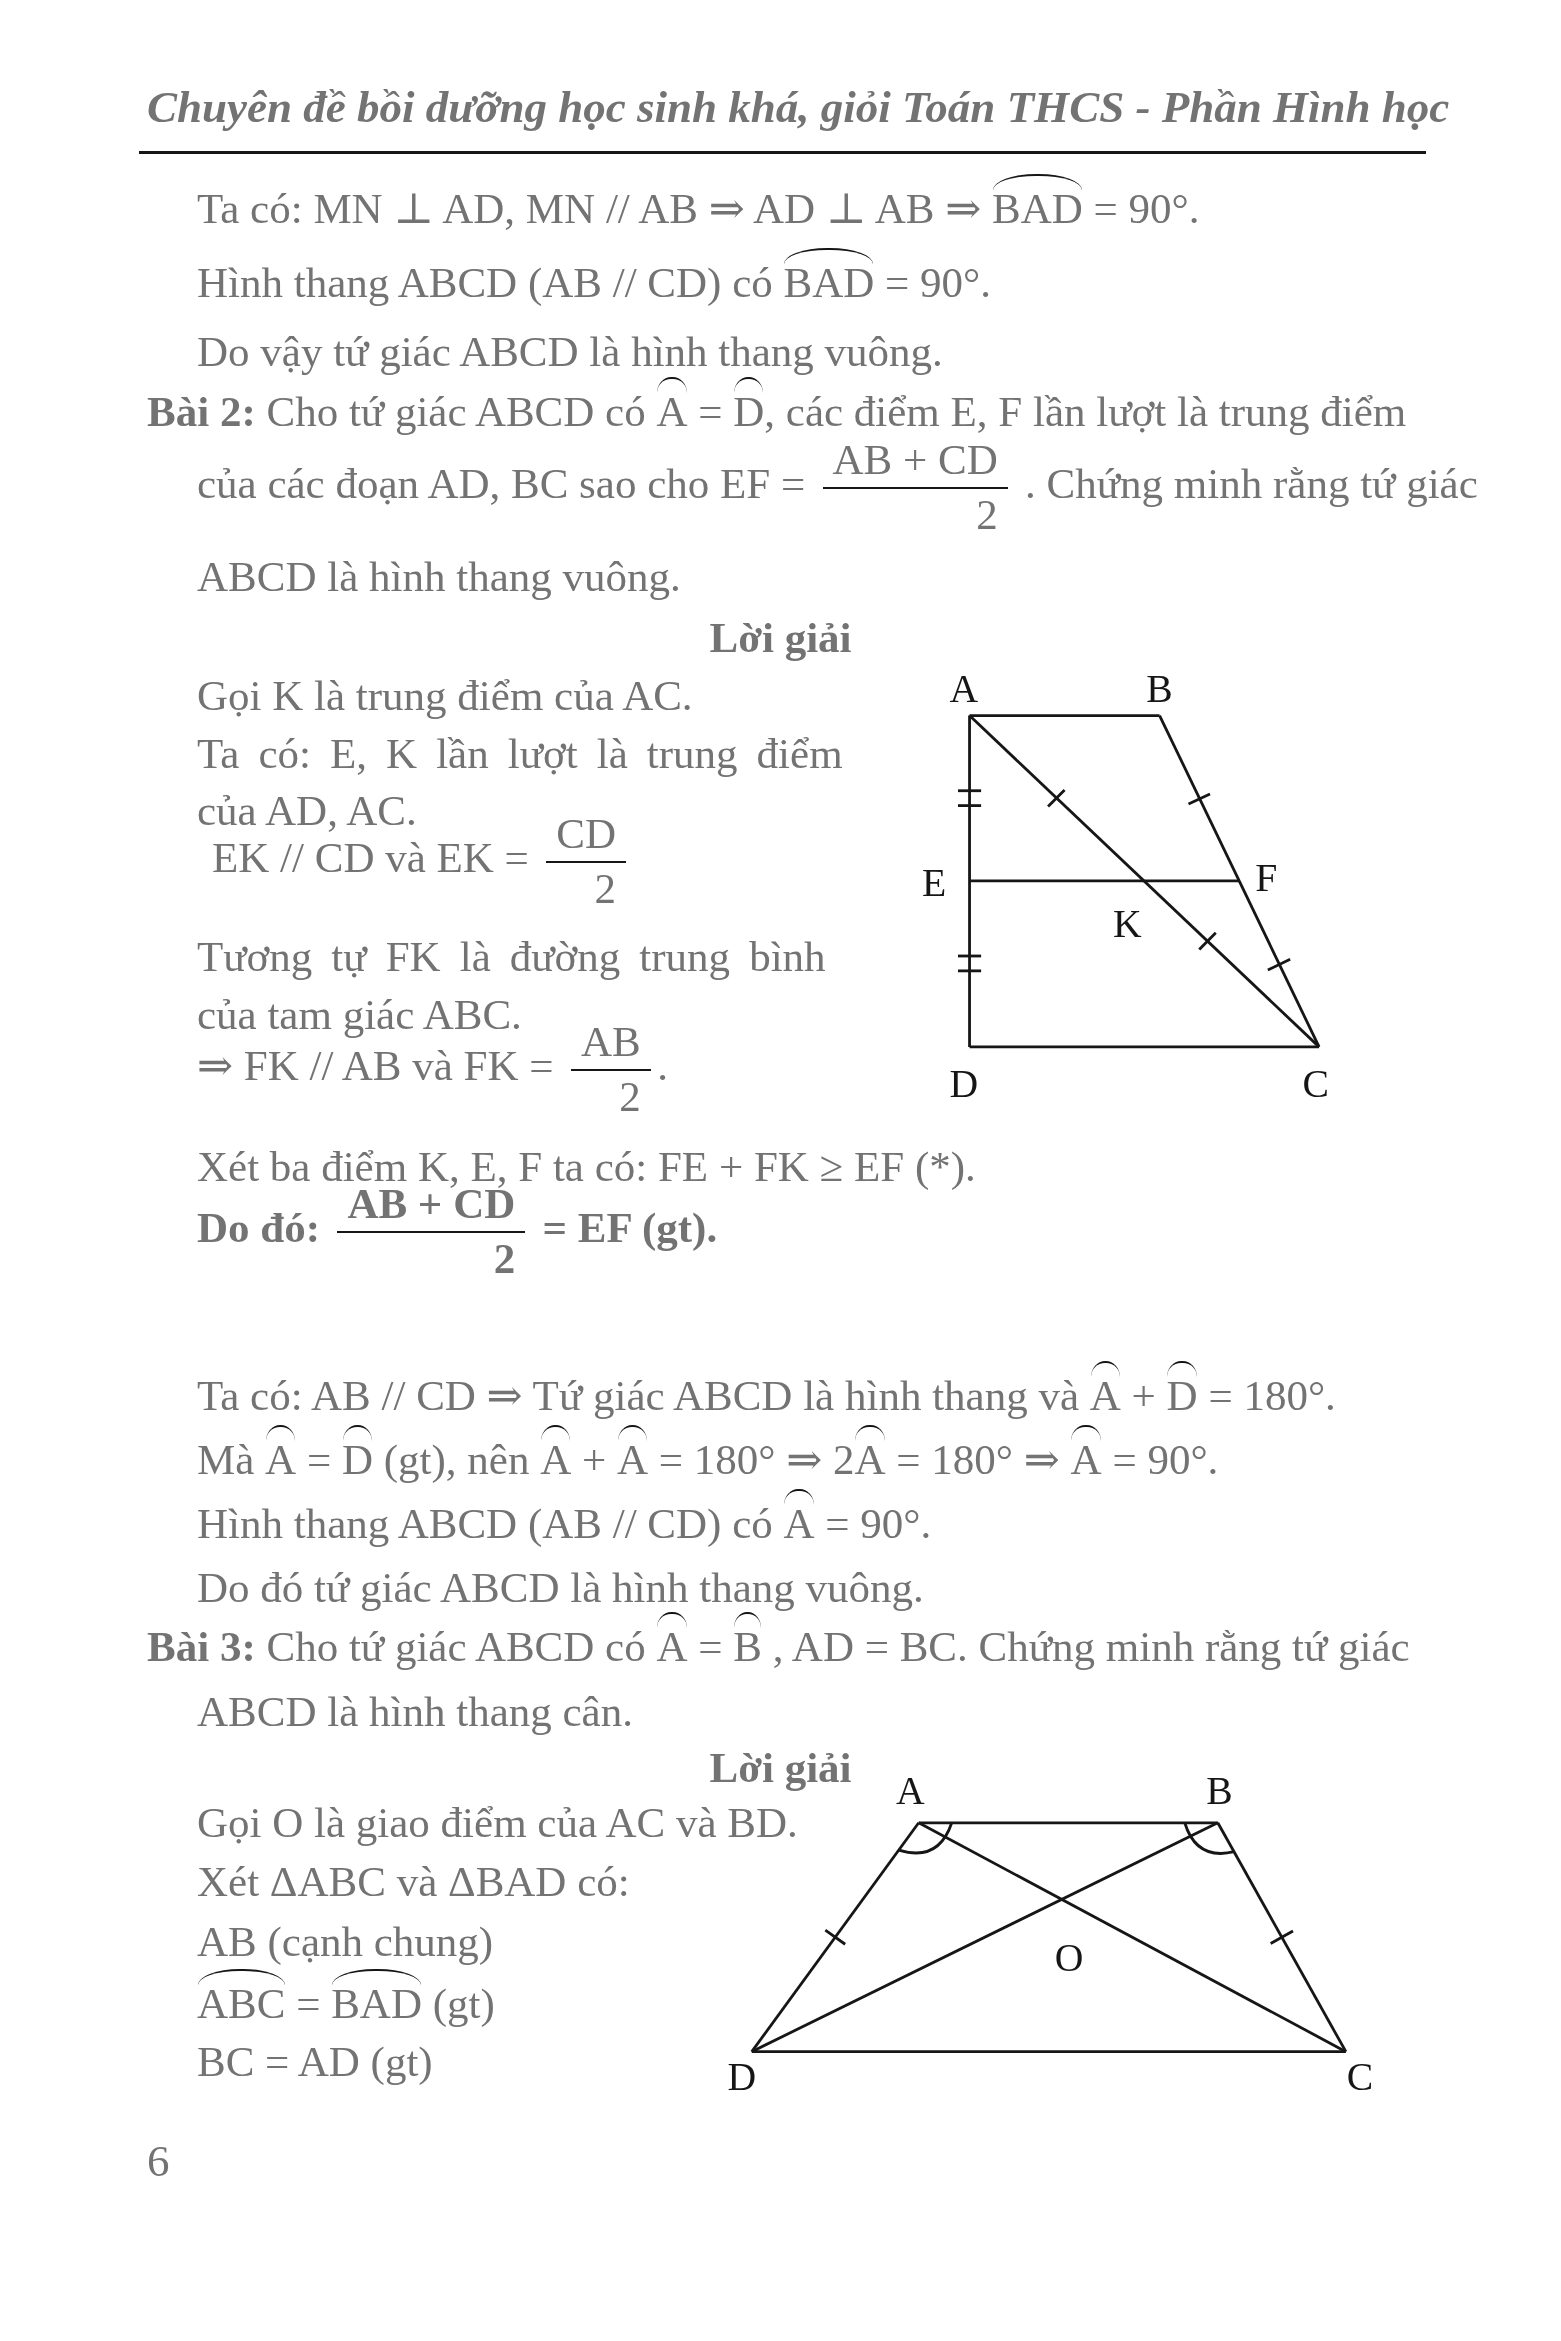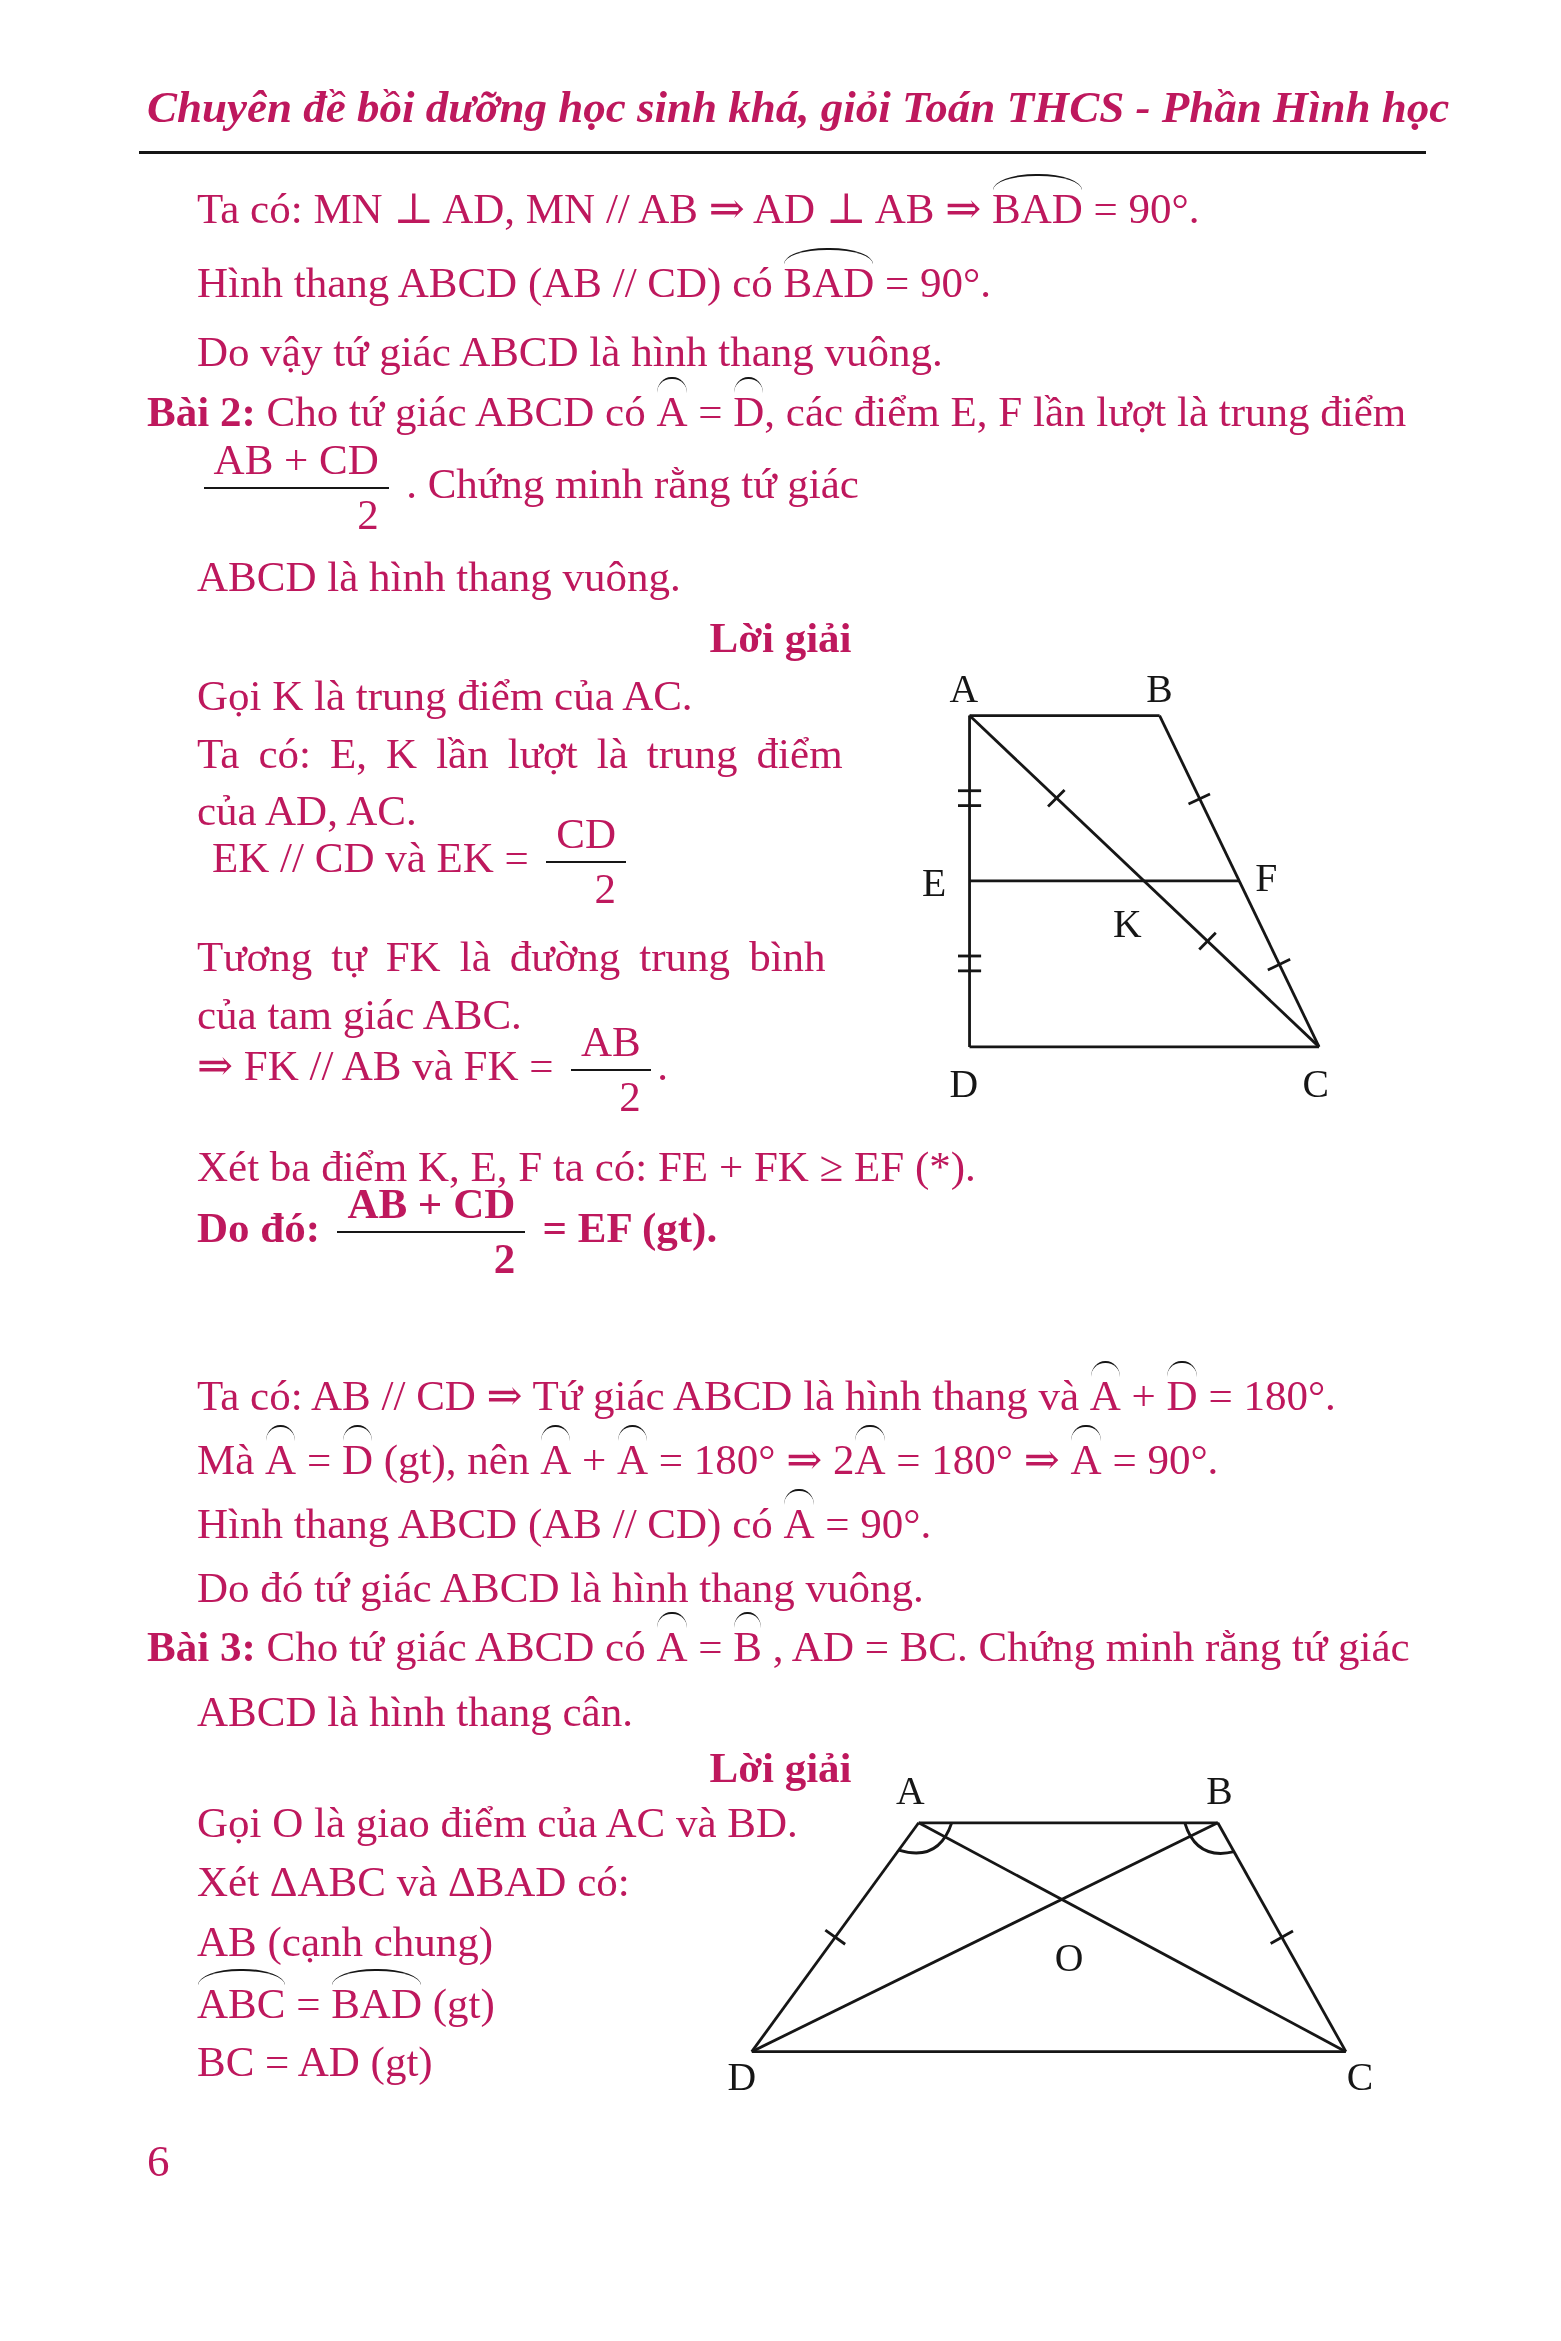--- a/index.html
+++ b/index.html
@@ -1,20 +1,20 @@
 <!DOCTYPE html>
 <html style="font-size:13.2px"><head>
 <meta charset="utf-8">
 <style>
   * { margin:0; padding:0; box-sizing:border-box; }
   html,body { background:#ffffff; }
   .page {
     position:relative; width:1561px; height:2342px; background:#ffffff;
     font-family:"Liberation Serif","DejaVu Serif",serif;
-    font-size:43px; color:#be185d; overflow:hidden;
+    font-size:43px; color:#737373; overflow:hidden;
   }
   .abs { position:absolute; white-space:nowrap; }
   .b { font-weight:bold; }
   .center { left:0; width:1561px; text-align:center; }
   .header { font-style:italic; font-weight:bold; font-size:45px; }
   .rule { height:3.3px; background:#161616; }
   .frac { display:inline-block; vertical-align:middle; text-align:right; line-height:1.12; margin:0 6.6px; }
   .frac .num { display:block; padding:0 10px 3.3px; }
   .frac .den { display:block; border-top:2.5px solid #161616; padding:1.7px 10px 0; }
   .hat, .arc { position:relative; display:inline-block; }
@@ -42,21 +42,21 @@
   </div>
   <div class="abs" style="left:197px; top:258px;">
     <span>Hình thang ABCD (AB // CD) có </span><span class="arc">BAD</span><span> = 90°.</span>
   </div>
   <div class="abs" style="left:197px; top:327px;">Do vậy tứ giác ABCD là hình thang vuông.</div>
 
   <div class="abs" style="left:147px; top:387px;">
     <span class="b">Bài 2:</span><span> Cho tứ giác ABCD có </span><span class="hat">A</span><span> = </span><span class="hat">D</span><span>,  các điểm E, F lần lượt là trung điểm</span>
   </div>
   <div class="abs" style="left:197px; top:436px;">
-    <span class="frac"><span class="num">AB + CD</span><span class="den">2</span></span><span> . Chứng minh rằng tứ giác</span>
+    <span>của các đoạn AD, BC sao cho EF = </span><span class="frac"><span class="num">AB + CD</span><span class="den">2</span></span><span> . Chứng minh rằng tứ giác</span>
   </div>
   <div class="abs" style="left:197px; top:552px;">ABCD là hình thang vuông.</div>
 
   <div class="abs center b" style="top:613px;">Lời giải</div>
 
   <div class="abs" style="left:197px; top:671px;">Gọi K là trung điểm của AC.</div>
   <div class="abs js" style="left:197px; top:729px;">Ta có: E, K lần lượt là trung điểm</div>
   <div class="abs" style="left:197px; top:786px;">của AD, AC.</div>
   <div class="abs" style="left:212px; top:810px;">
     <span>EK // CD và EK = </span><span class="frac"><span class="num">CD</span><span class="den">2</span></span>

